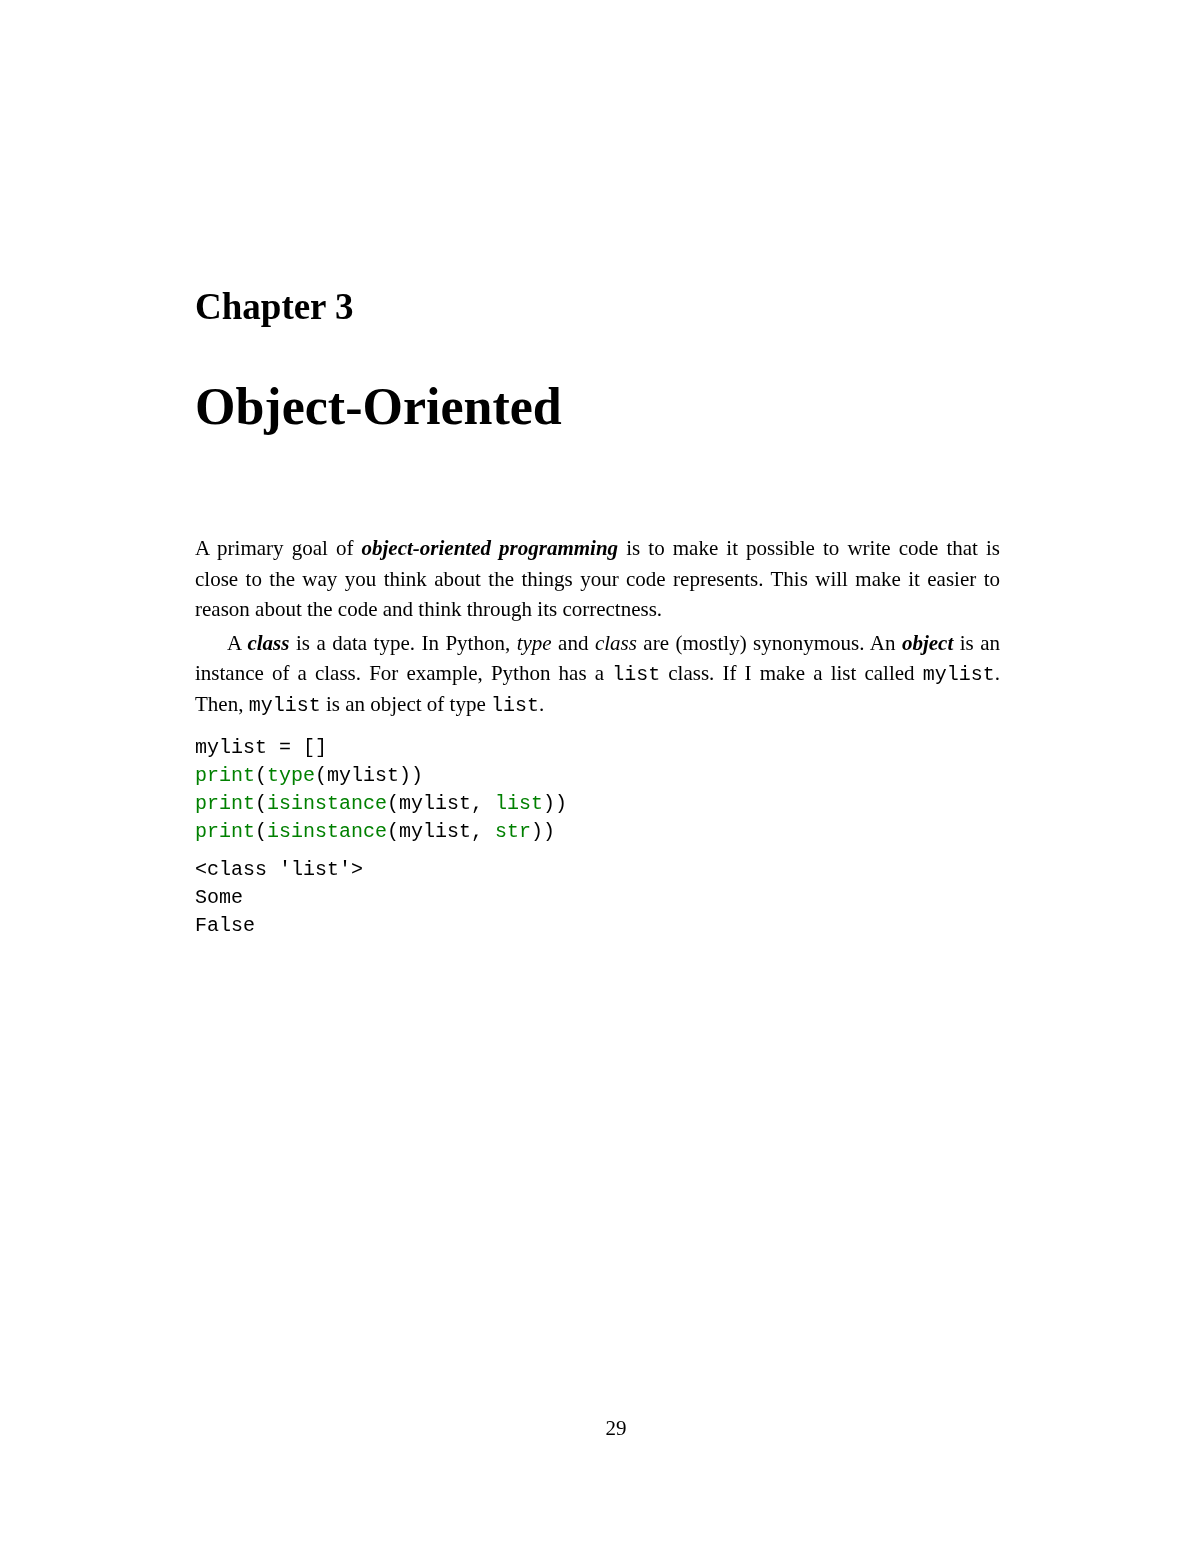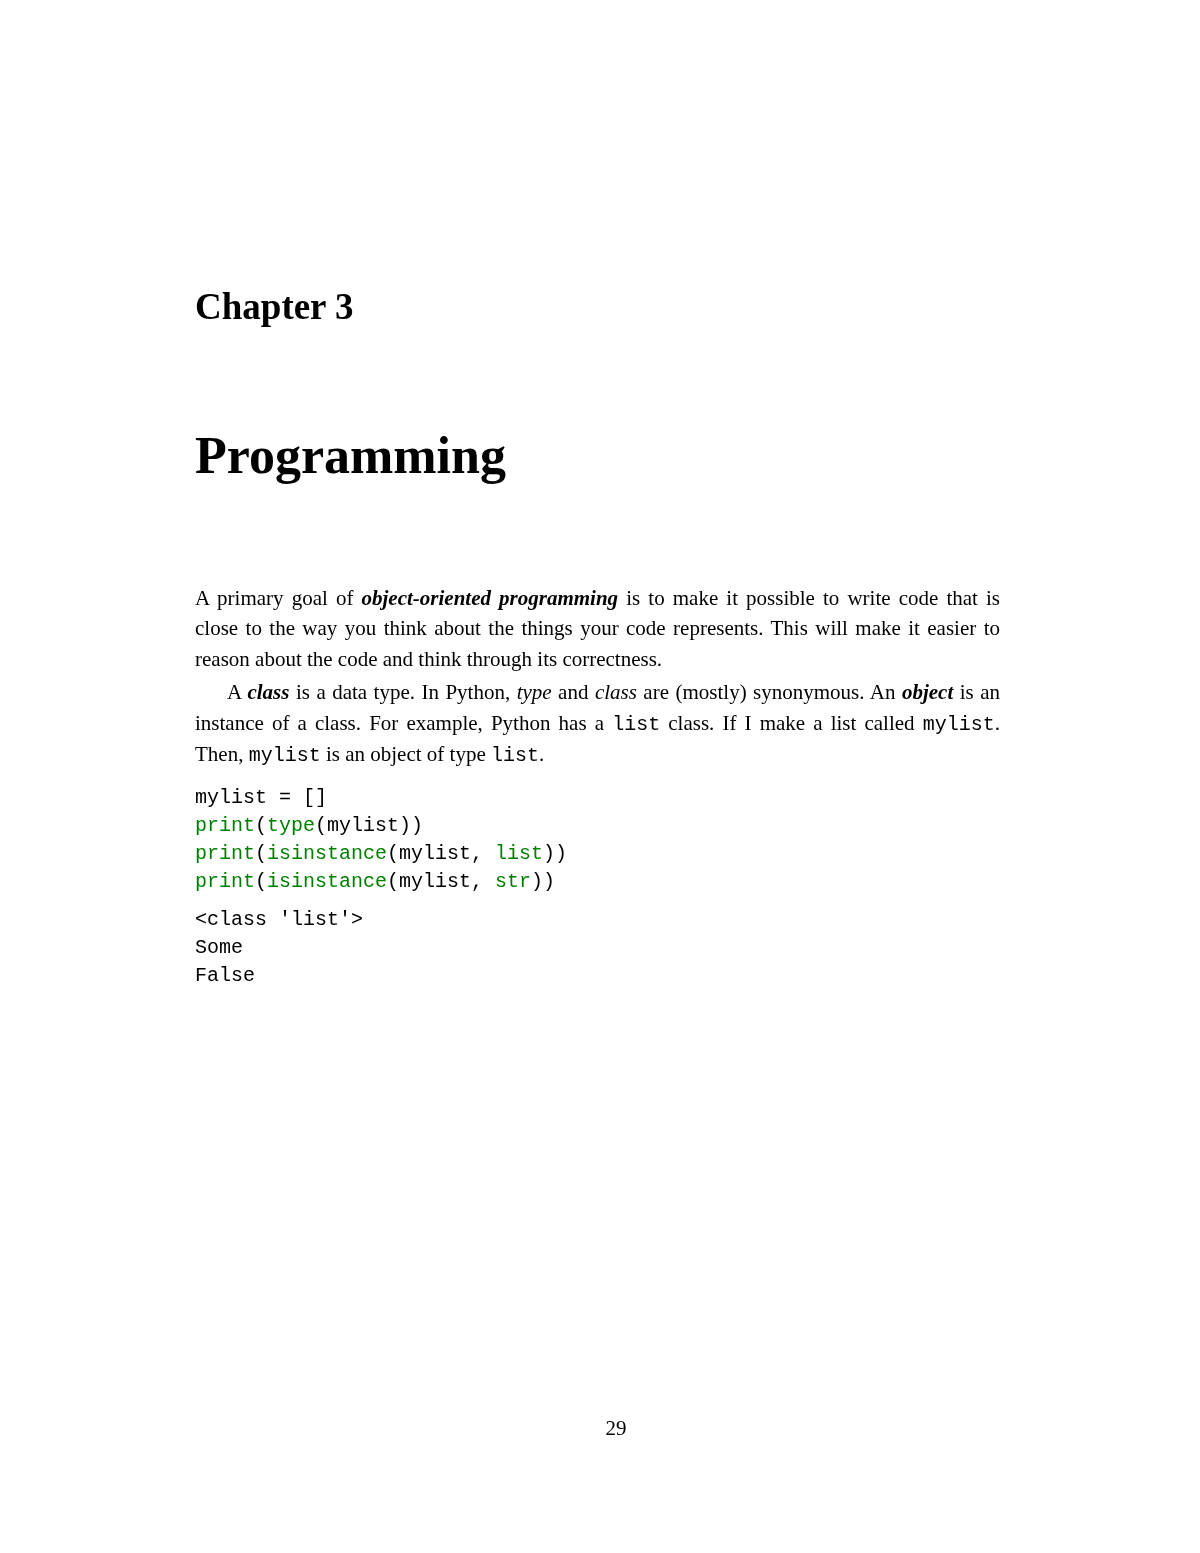--- a/index.html
+++ b/index.html
@@ -14,21 +14,21 @@
       font-family: "Computer Modern", Georgia, "Times New Roman", serif;
       color: #000;
       position: relative;
     }
     .page {
       padding: 285px 200px 100px 195px;
     }
     .chapter-label {
       font-size: 37px;
       font-weight: bold;
-      margin-bottom: 35px;
+      margin-bottom: 48px;
     }
     .chapter-title {
       font-size: 52px;
       font-weight: bold;
       line-height: 1.2;
       margin-bottom: 95px;
     }
     .paragraph {
       font-size: 21px;
       line-height: 1.45;
@@ -84,22 +84,21 @@
     }
   </style>
 </head>
 <body>
 
 <div class="page">
 
   <h2 class="chapter-label">Chapter 3</h2>
 
   <h1 class="chapter-title">
-    <br>
-    <span>Programming</span>
+    <span>Object-Oriented</span><br>
   </h1>
 
   <p class="paragraph">
     <span>A primary goal of </span><span class="bold">object-oriented programming</span><span> is to make it possible to write code that is close to the way you think about the things your code represents.  This will make it easier to reason about the code and think through its correctness.</span>
   </p>
 
   <p class="paragraph indent">
     <span>A </span><span class="bold">class</span><span> is a data type. In Python, </span><span class="italic">type</span><span> and </span><span class="italic">class</span><span> are (mostly) synonymous.  An </span><span class="bold">object</span><span> is an instance of a class.  For example, Python has a </span><span class="mono">list</span><span> class. If I make a list called </span><span class="mono">mylist</span><span>. Then, </span><span class="mono">mylist</span><span> is an object of type </span><span class="mono">list</span><span>.</span>
   </p>
 

